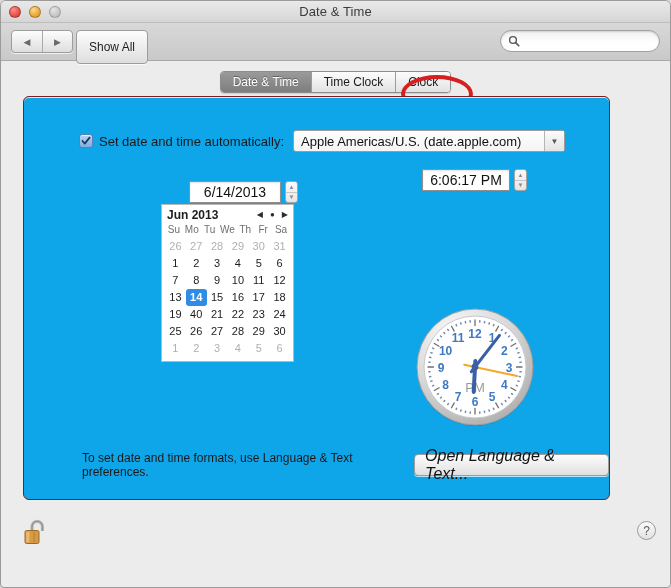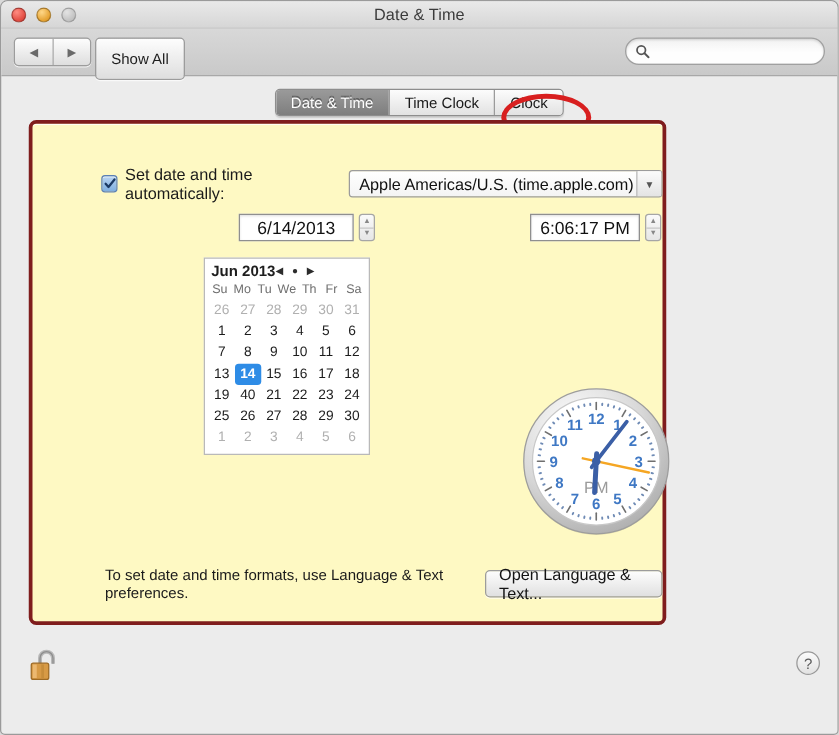--- a/index.html
+++ b/index.html
@@ -113,23 +113,23 @@
     left: 400px; top: 74px;
     width: 72px; height: 38px;
     border: 4px solid #d81f1f;
     border-radius: 50%;
     pointer-events: none;
   }
 
   
   #content {
     position: absolute;
-    left: 22px; top: 95px; width: 510px; height: 404px;
-    background: #fef9c3;
-    border: 3px solid #7f1d1d;
+    left: 22px; top: 95px; width: 587px; height: 404px;
+    background: #0ea5e9;
+    border: 1px solid #7f1d1d;
     border-radius: 6px;
     box-shadow: inset 0 1px 0 rgba(255,255,255,.8);
   }
 
   
   #autorow {
     position: absolute; left: 55px; top: 33px;
     display: flex; align-items: center;
   }
   #auto-checkbox {
@@ -174,35 +174,35 @@
     width: 13px; height: 22px;
     border: 1px solid #a6a6a6; border-radius: 3px;
     background: linear-gradient(to bottom,#fafafa,#e6e6e6);
     display: flex; flex-direction: column;
   }
   .stepper > div {
     flex: 1; display: flex; align-items: center; justify-content: center;
     font-size: 6px; color: #888;
   }
   .stepper > div:first-child { border-bottom: 1px solid #c6c6c6; }
-  #date-group { left: 165px; top: 72px; }
+  #date-group { left: 165px; top: 84px; }
   #date-field { width: 92px; }
   #time-group { left: 398px; top: 72px; }
   #time-field { width: 88px; }
 
   
   #calendar {
     position: absolute; left: 137px; top: 107px;
     width: 133px;
     background: #fff;
     border: 1px solid #b9b9b9;
     font-size: 11px;
   }
   #cal-head {
-    display: flex; align-items: center; justify-content: flex-start;
+    display: flex; align-items: center; justify-content: space-between;
     padding: 3px 5px 2px 5px;
   }
   #cal-title { font-size: 12px; font-weight: bold; color: #1e1e1e; }
   #cal-nav { display: flex; align-items: center; gap: 7px; }
   #cal-nav span { font-size: 8px; color: #2c2c2c; line-height: 1; }
   #cal-days {
     display: grid; grid-template-columns: repeat(7,1fr);
     padding: 0 3px 1px 3px;
   }
   #cal-days div {
@@ -227,26 +227,27 @@
     width: 126px; height: 126px;
   }
 
   
   #formats-row {
     position: absolute; left: 58px; top: 354px;
     display: flex; align-items: center;
   }
   #formats-text { font-size: 12px; color: #1a1a1a; }
   #open-lang-btn {
-    margin-left: 20px; height: 22px; padding: 0 10px;
+    margin-left: 0; height: 22px; padding: 0 10px;
     display: flex; align-items: center;
-    font-size: 13px; color: #141414;
+    font-size: 16px; color: #141414;
     border: 1px solid #9c9c9c; border-radius: 4px;
     background: linear-gradient(to bottom,#fdfdfd,#e0e0e0);
     box-shadow: 0 1px 0 rgba(255,255,255,.7);
+    font-style: italic;
   }
 
   
   #footer {
     position: absolute; left: 0; right: 0; bottom: 0; height: 82px;
   }
   #lock { position: absolute; left: 22px; top: 12px; }
   #lock-text {
     position: absolute; left: 52px; top: 22px;
     font-size: 12px; color: #1a1a1a;
@@ -301,21 +302,21 @@
   <div id="content">
 
     <div id="autorow">
       <div id="auto-checkbox">
         <svg width="10" height="10" viewBox="0 0 10 10">
           <path d="M1.5 5 L3.8 7.6 L8.6 1.6" fill="none" stroke="#1b3a64" stroke-width="1.8" stroke-linecap="round" stroke-linejoin="round"></path>
         </svg>
       </div>
       <div id="auto-label">Set date and time automatically:</div>
       <div id="server-popup">
-        <div id="server-value">Apple Americas/U.S. (time.apple.com)</div>
+        <div id="server-value">Apple Americas/U.S. (date.apple.com)</div>
         <div id="server-arrowbox">▼</div>
       </div>
     </div>
 
     <div class="fieldgroup" id="date-group">
       <div class="textfield" id="date-field">6/14/2013</div>
       <div class="stepper">
         <div>▲</div>
         <div>▼</div>
       </div>

